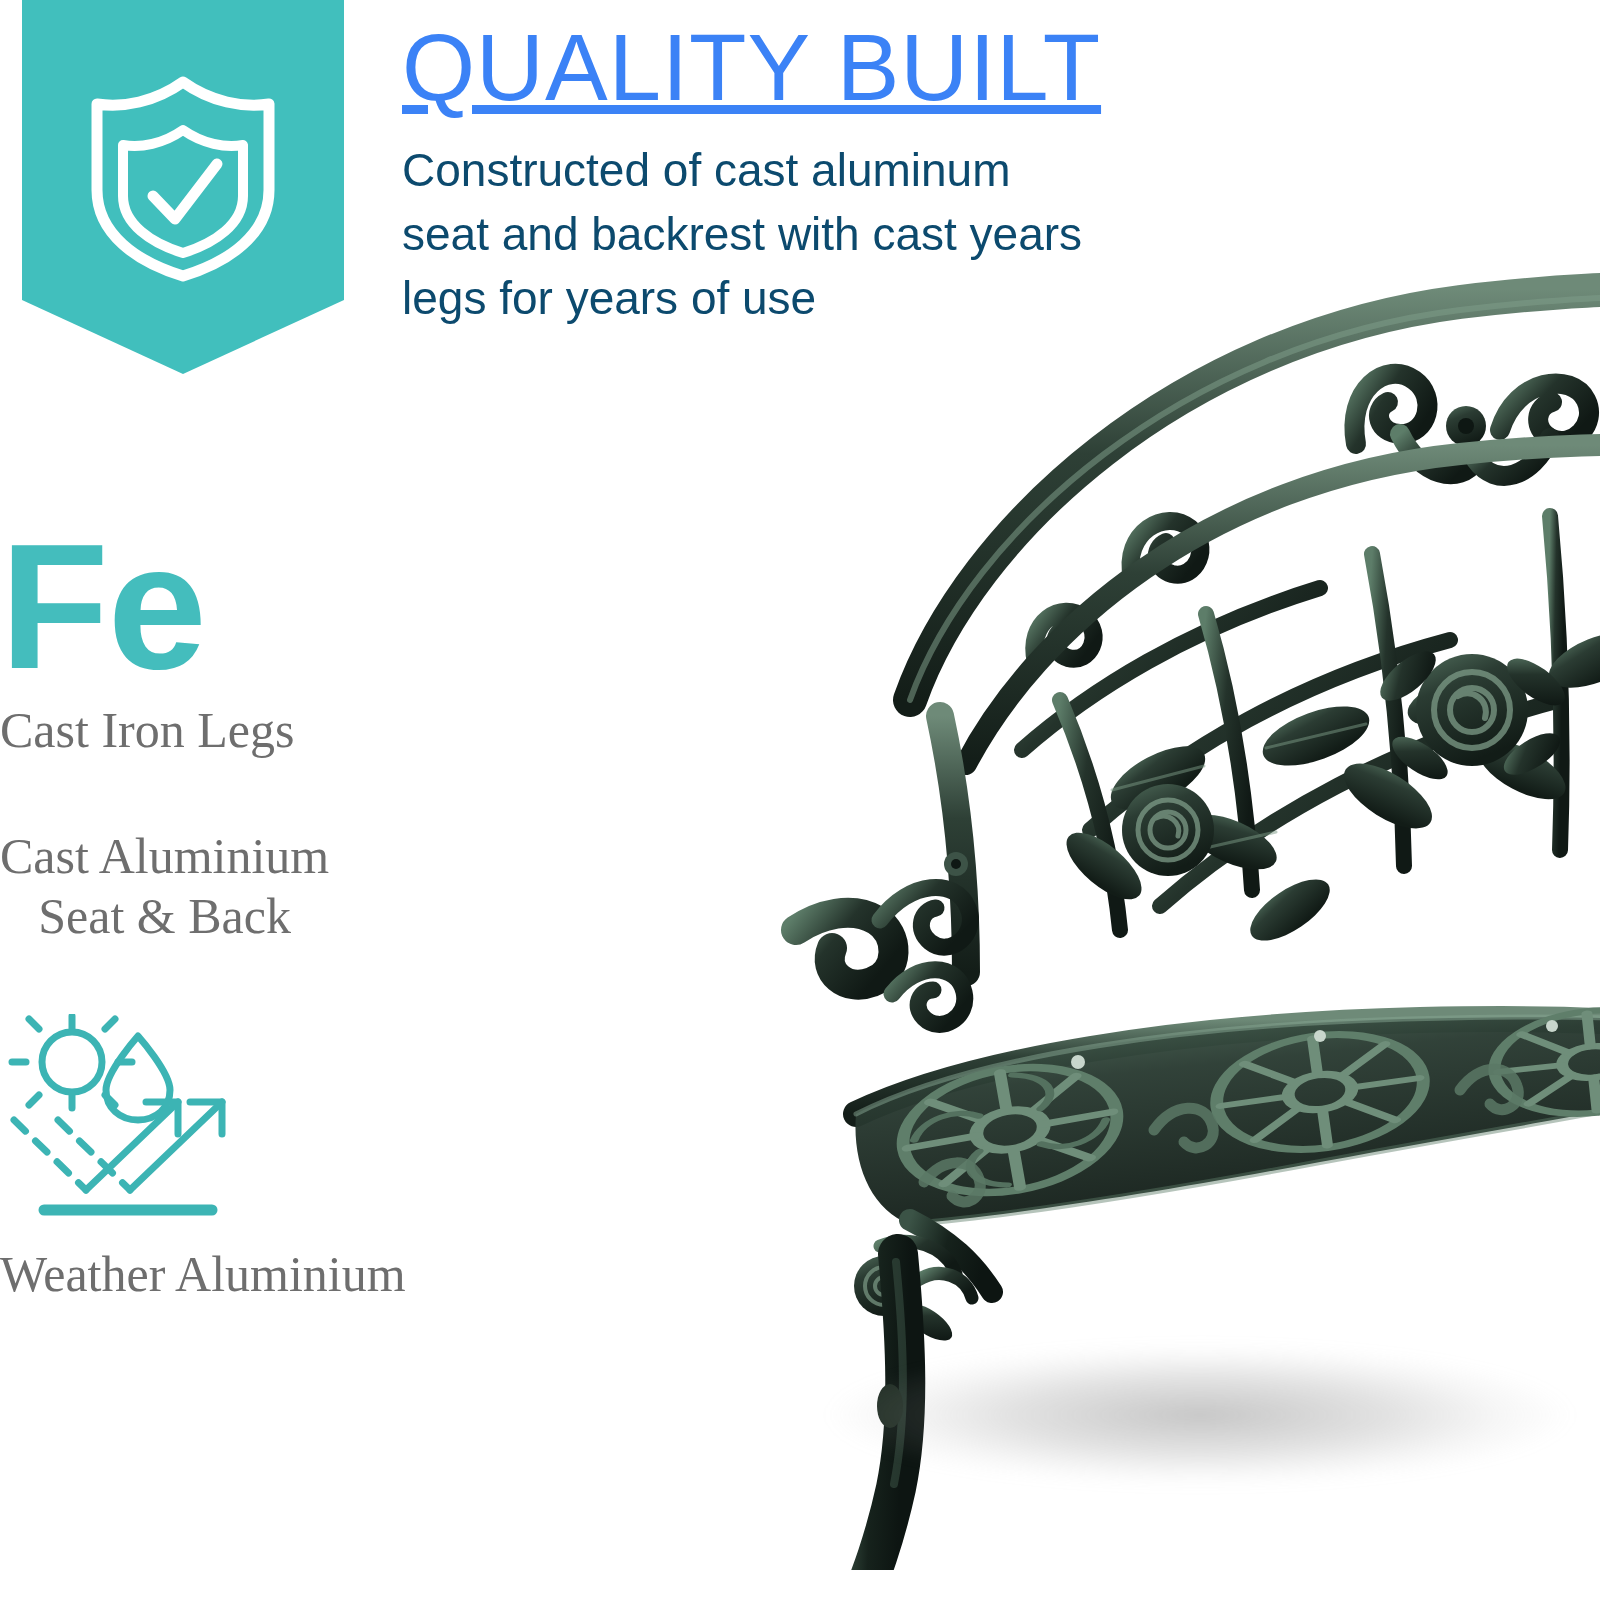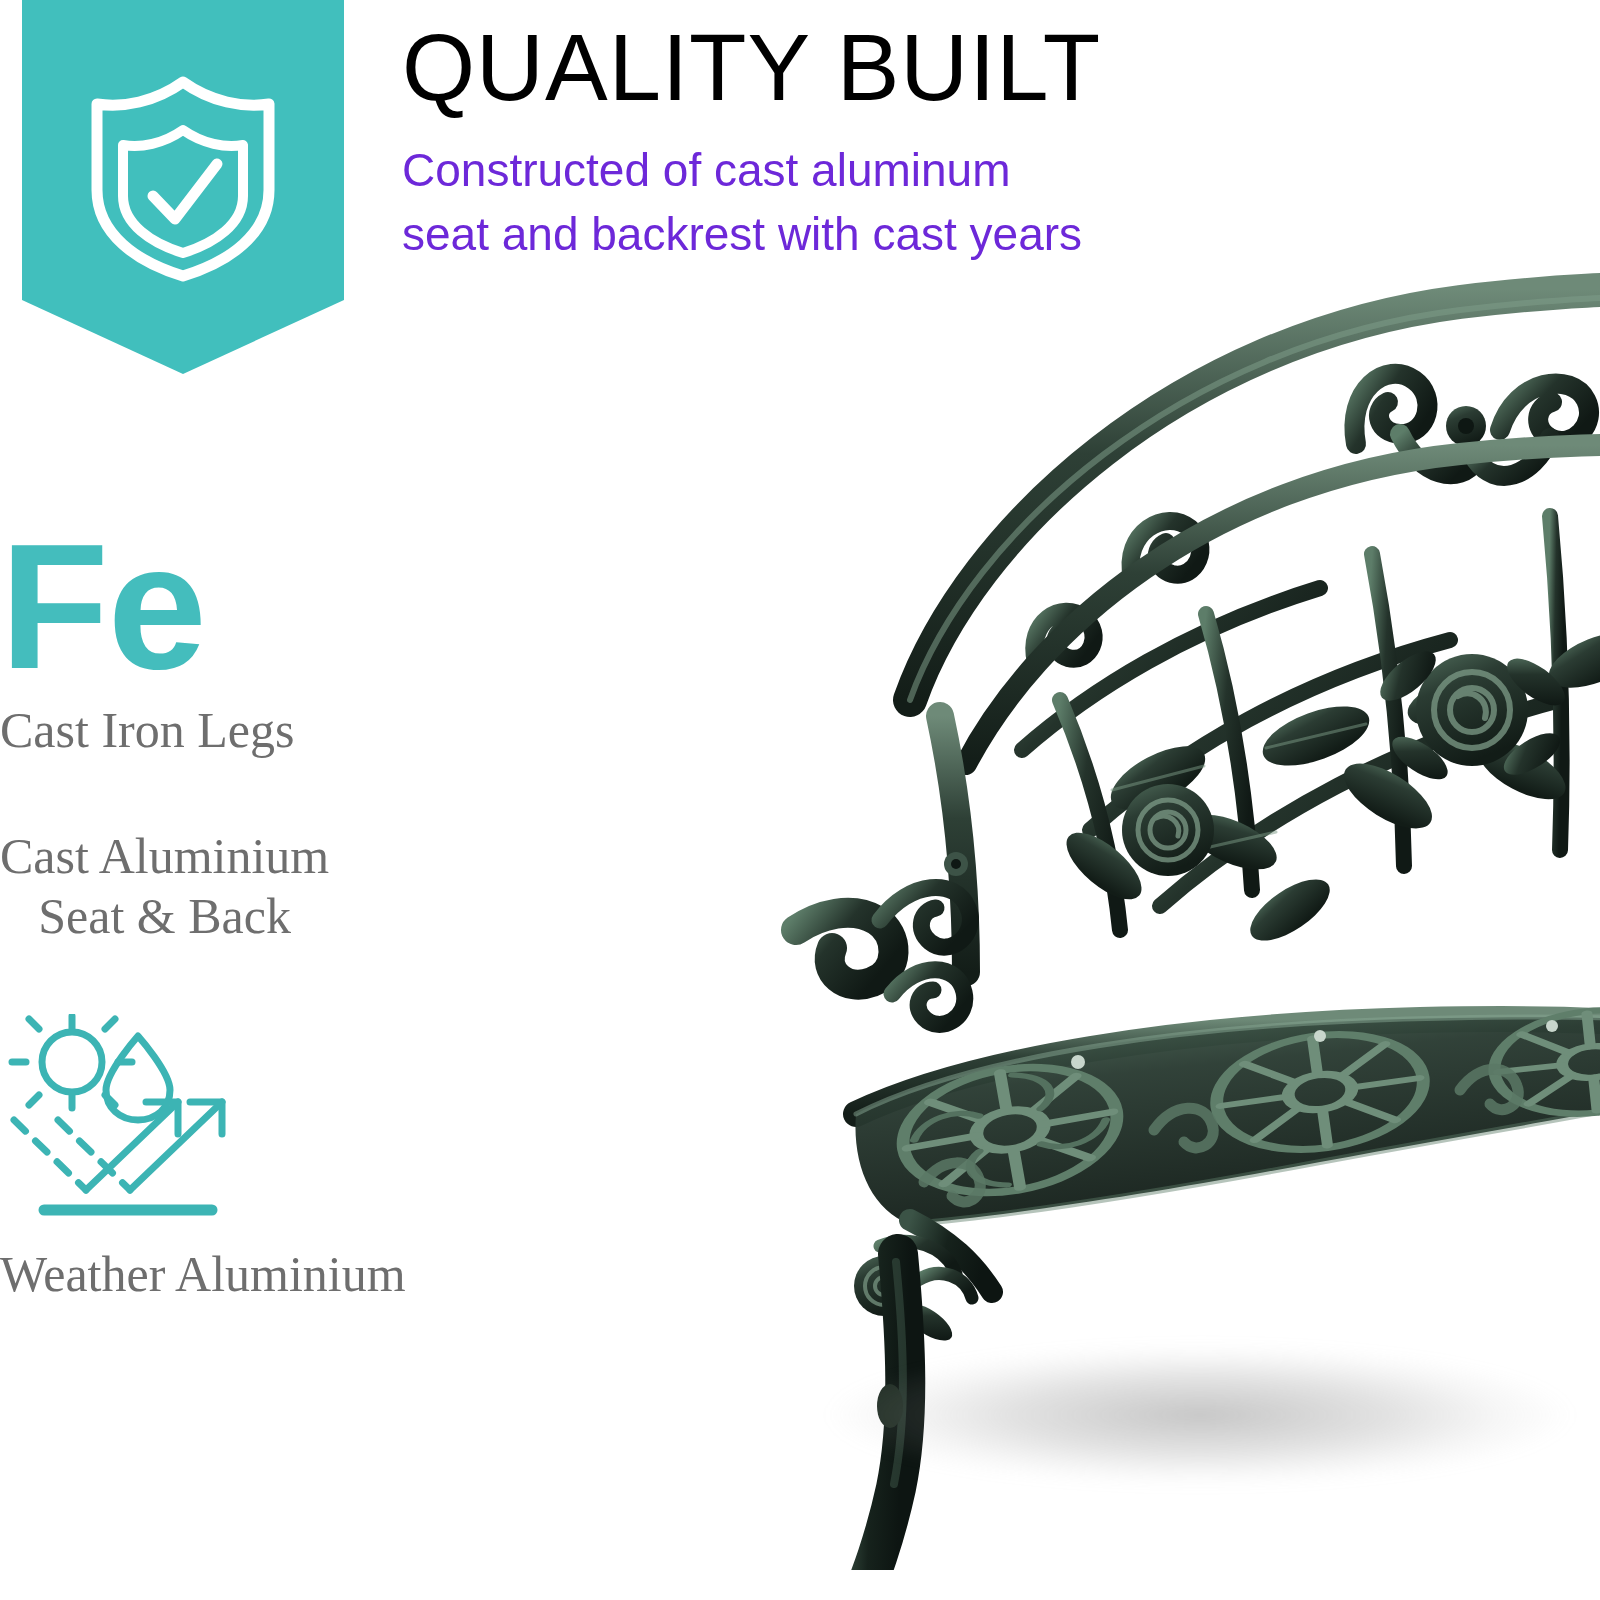--- a/index.html
+++ b/index.html
@@ -16,26 +16,26 @@
     position:absolute; left:22px; top:0; width:322px; height:374px;
     background:#41bfbd;
     clip-path:polygon(0 0, 100% 0, 100% 80.2%, 50% 100%, 0 80.2%);
   }
   .banner svg{ position:absolute; left:50%; top:72px; transform:translateX(-50%); }
 
   
   .head-wrap{ position:absolute; left:402px; top:18px; width:760px; }
   .head-title{
     font-size:94px; font-weight:400; letter-spacing:1px;
-    color:#000000; line-height:1.06; white-space:nowrap;
+    color:#3b82f6; line-height:1.06; white-space:nowrap;text-decoration:underline;
   }
   .head-body{
     margin-top:20px;
     font-size:46px; font-weight:400; line-height:1.40;
-    color:#6d28d9;
+    color:#0c4a6e;
   }
   .head-body span{ display:block; white-space:nowrap; }
 
   
   .features{
     position:absolute; left:0; top:520px; width:700px;
     display:flex; flex-direction:column; align-items:center;
   }
   .feature{ display:flex; flex-direction:column; align-items:flex-start; width:100%; }
 
@@ -95,20 +95,21 @@
 
       <path d="M70 124 L 92 147 L 134 92" fill="none" stroke="#ffffff" stroke-width="11" stroke-linecap="round" stroke-linejoin="round"></path>
     </svg>
   </div>
 
   <div class="head-wrap">
     <div class="head-title">QUALITY BUILT</div>
     <div class="head-body">
       <span>Constructed of cast aluminum</span>
       <span>seat and backrest with cast years</span>
+      <span>legs for years of use</span>
     </div>
   </div>
 
   <div class="features">
 
     <div class="feature">
       <div class="sym">Fe</div>
       <div class="cap">
         <span>Cast Iron Legs</span>
       </div>

